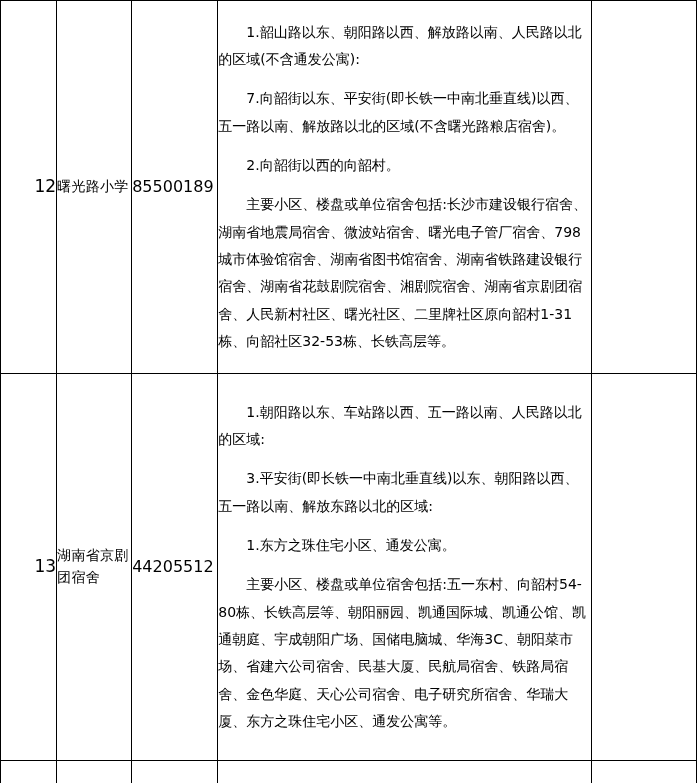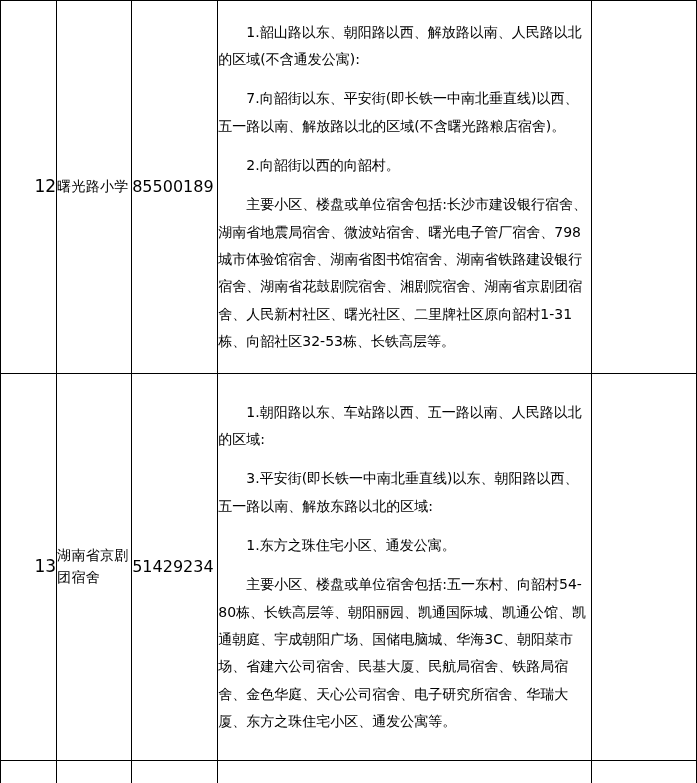--- a/index.html
+++ b/index.html
@@ -95,21 +95,21 @@
           <p class="para indent">1.韶山路以东、朝阳路以西、解放路以南、人民路以北的区域(不含通发公寓):</p>
           <p class="para indent">7.向韶街以东、平安街(即长铁一中南北垂直线)以西、五一路以南、解放路以北的区域(不含曙光路粮店宿舍)。</p>
           <p class="para indent">2.向韶街以西的向韶村。</p>
           <p class="para indent">主要小区、楼盘或单位宿舍包括:长沙市建设银行宿舍、湖南省地震局宿舍、微波站宿舍、曙光电子管厂宿舍、798城市体验馆宿舍、湖南省图书馆宿舍、湖南省铁路建设银行宿舍、湖南省花鼓剧院宿舍、湘剧院宿舍、湖南省京剧团宿舍、人民新村社区、曙光社区、二里牌社区原向韶村1-31栋、向韶社区32-53栋、长铁高层等。</p>
         </td>
         <td class="cell-blank"></td>
       </tr>
       <tr class="row-tall-13">
         <td class="cell-index">13</td>
         <td class="cell-name">湖南省京剧团宿舍</td>
-        <td class="cell-code">51429234</td>
+        <td class="cell-code">44205512</td>
         <td class="cell-area">
           <p class="para indent">1.朝阳路以东、车站路以西、五一路以南、人民路以北的区域:</p>
           <p class="para indent">3.平安街(即长铁一中南北垂直线)以东、朝阳路以西、五一路以南、解放东路以北的区域:</p>
           <p class="para indent">1.东方之珠住宅小区、通发公寓。</p>
           <p class="para indent">主要小区、楼盘或单位宿舍包括:五一东村、向韶村54-80栋、长铁高层等、朝阳丽园、凯通国际城、凯通公馆、凯通朝庭、宇成朝阳广场、国储电脑城、华海3C、朝阳菜市场、省建六公司宿舍、民基大厦、民航局宿舍、铁路局宿舍、金色华庭、天心公司宿舍、电子研究所宿舍、华瑞大厦、东方之珠住宅小区、通发公寓等。</p>
         </td>
         <td class="cell-blank"></td>
       </tr>
       <tr class="row-stub">
         <td class="cell-index"></td>

